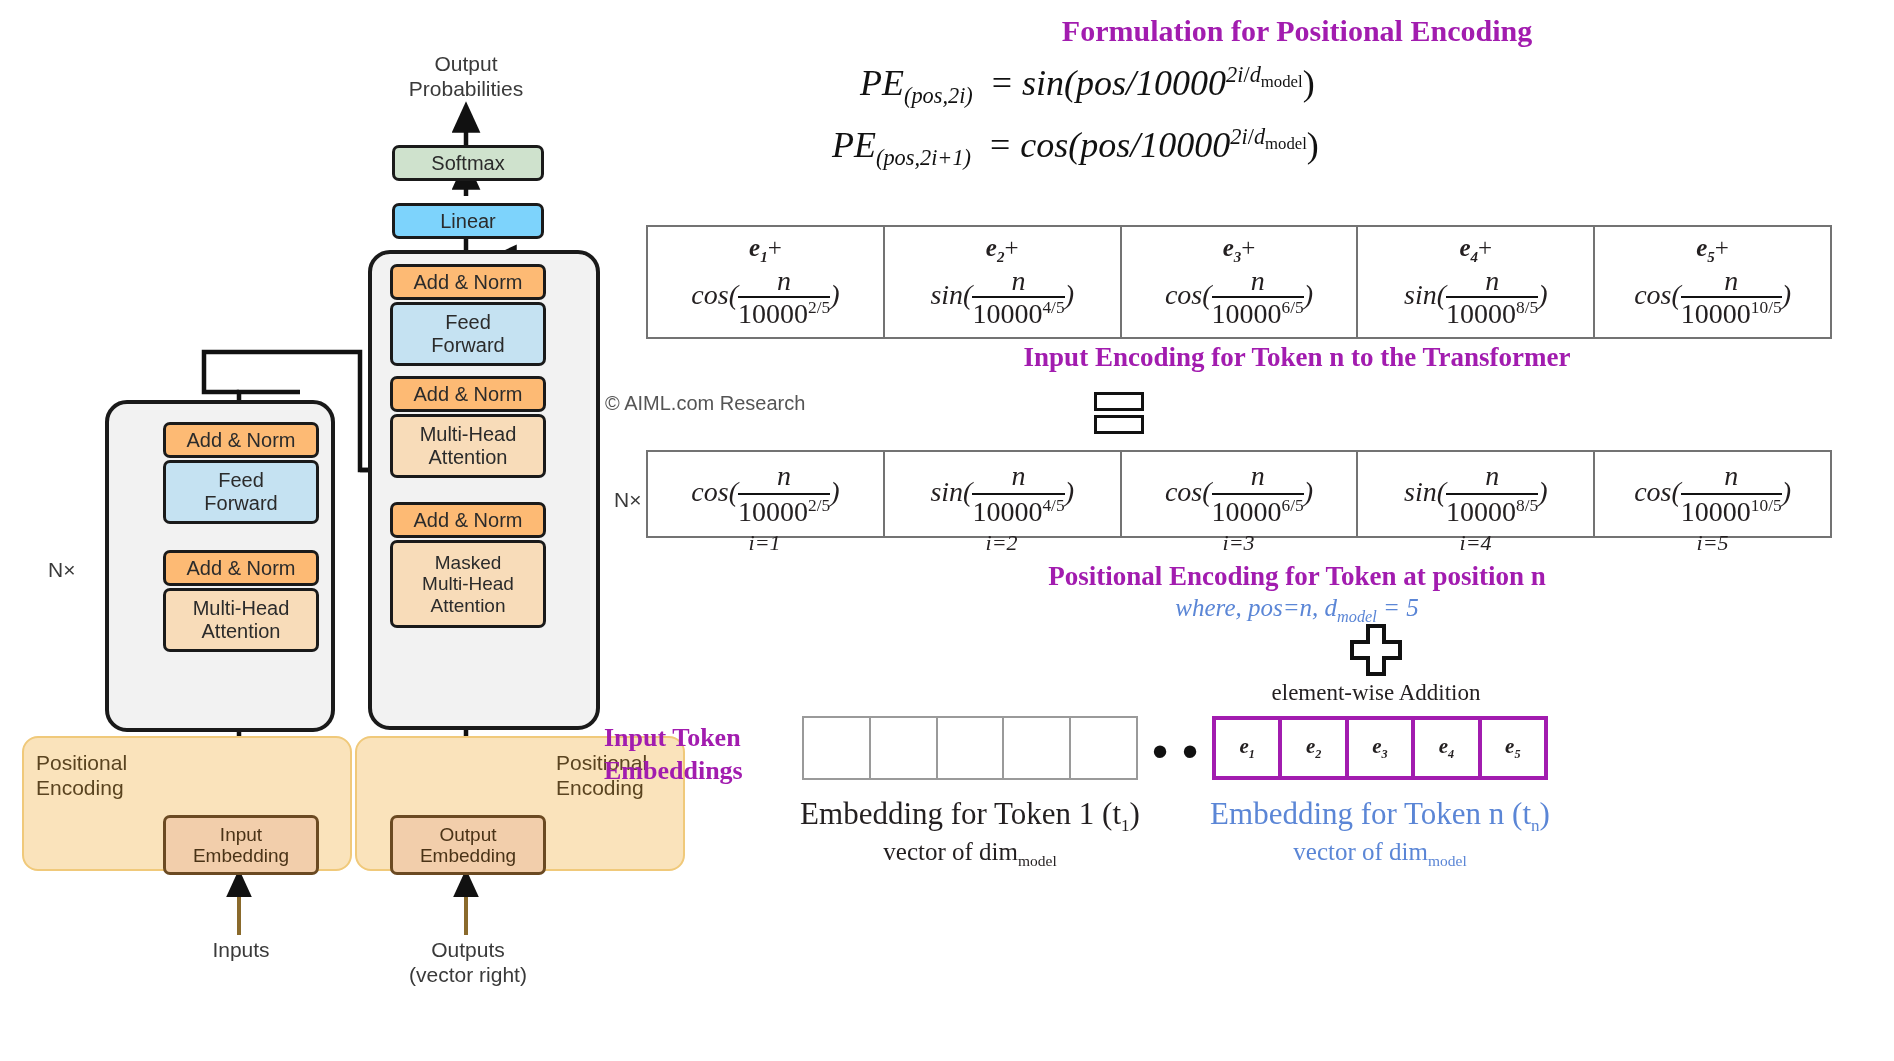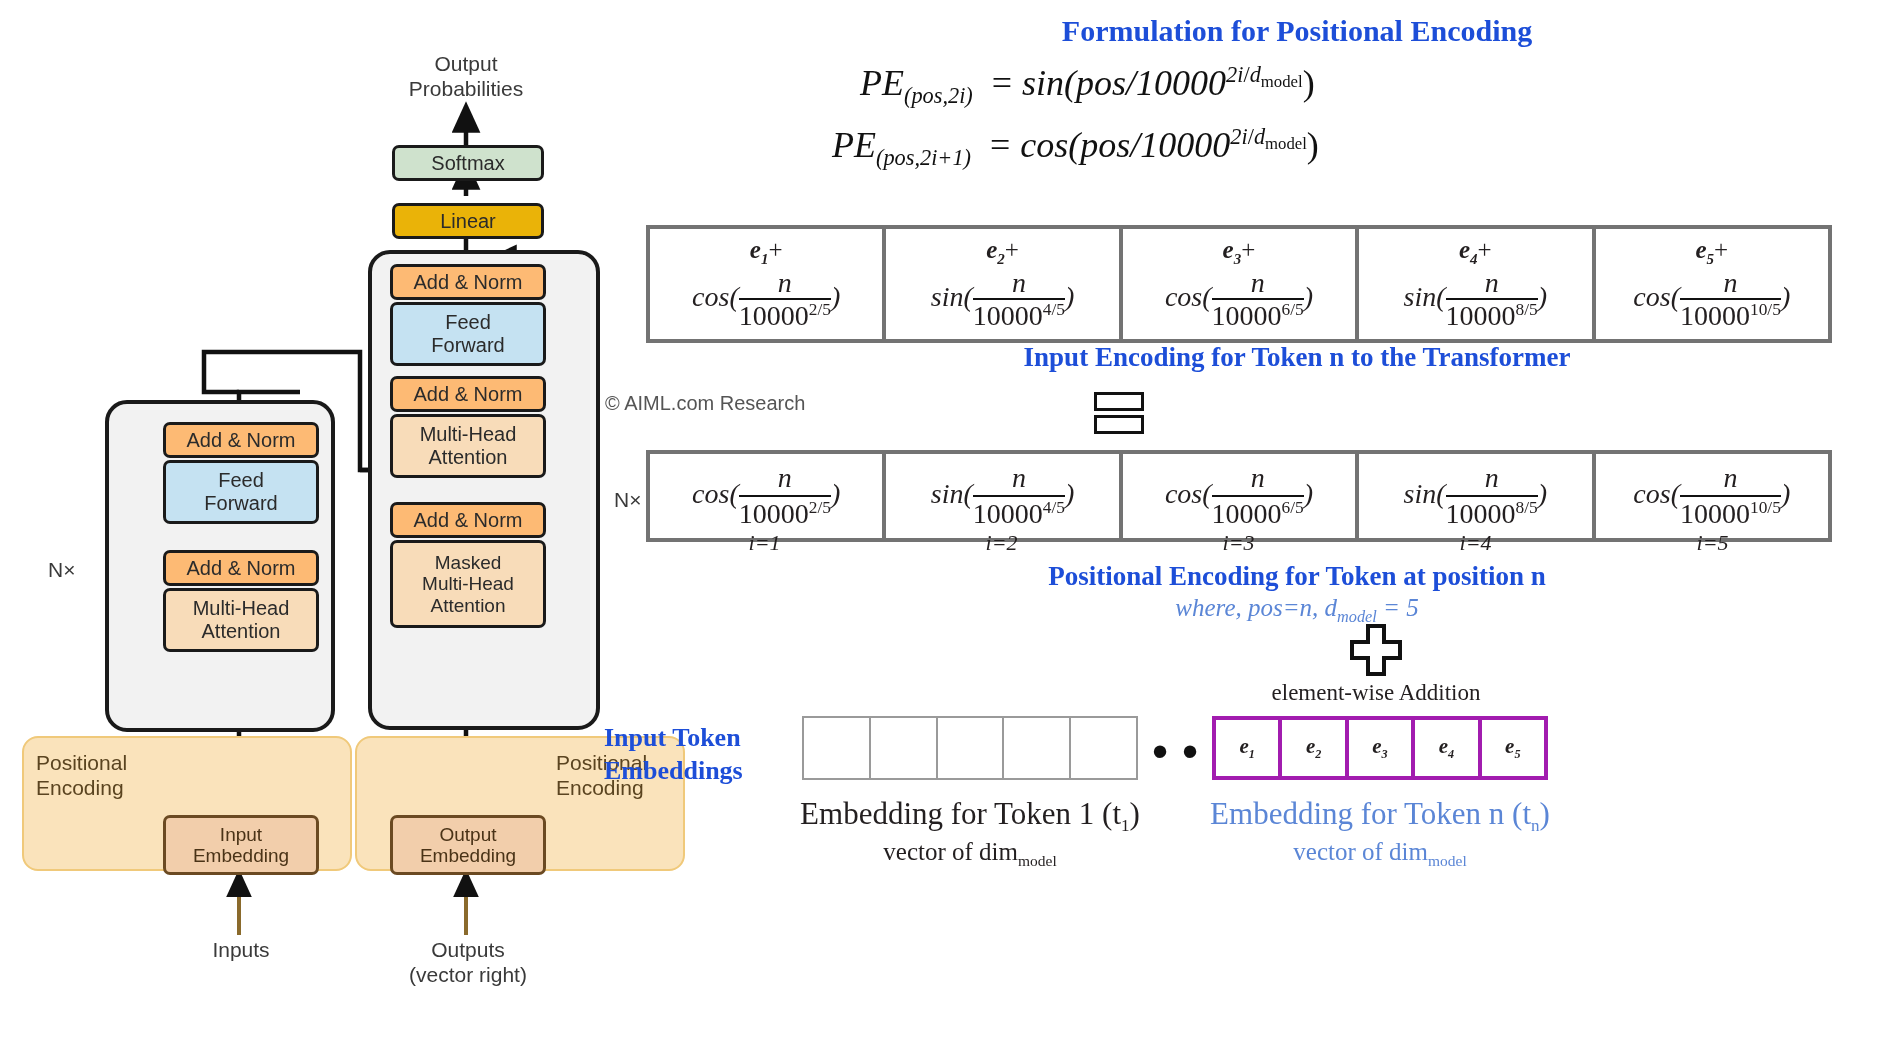--- a/index.html
+++ b/index.html
@@ -8,44 +8,44 @@
   .abs{position:absolute;}
   .ctr{display:flex;align-items:center;justify-content:center;text-align:center;}
 
   
   #diagram{left:0;top:0;width:700px;height:1061px;}
 
   .blk{position:absolute;box-sizing:border-box;border:3px solid #1a1a1a;
        border-radius:7px;font-size:20px;line-height:1.13;color:#2b2b2b;}
   .blk.sm{font-size:19px;}
   .gn{background:#cfe2cd;}
-  .pp{background:#eab308;}
+  .pp{background:#7dd3fc;}
   .yl{background:#fdba74;}
   .bl{background:#c5e2f2;}
   .or{background:#f8dcb9;}
   .emb{background:#f2ceab;border-color:#6b4a22;color:#4a3317;}
   .shell{position:absolute;box-sizing:border-box;border:4px solid #1a1a1a;
          border-radius:22px;background:#f2f2f2;}
   .pebox{position:absolute;box-sizing:border-box;background:#fae3bb;
          border:2px solid #f0c97a;border-radius:16px;}
   .lbl{position:absolute;font-size:21px;color:#3a3a3a;line-height:1.18;}
   .lblbr{position:absolute;font-size:21px;color:#5a4420;line-height:1.2;}
   svg.ov{position:absolute;left:0;top:0;width:700px;height:1061px;overflow:visible;}
 
   
   #right{left:700px;top:0;width:1194px;height:1061px;}
-  .hdr{position:absolute;color:#1d4ed8;font-weight:bold;
+  .hdr{position:absolute;color:#a21caf;font-weight:bold;
        font-family:"Liberation Serif",serif;text-align:center;}
   .serif{font-family:"Liberation Serif",serif;}
   .mathrow{position:absolute;font-family:"Liberation Serif",serif;
            font-style:italic;font-size:36px;color:#111;white-space:nowrap;}
   .mathrow .up{font-style:normal;}
 
   table.grid{position:absolute;border-collapse:collapse;table-layout:fixed;}
-  table.grid td{border:4px solid #737373;text-align:center;vertical-align:middle;
+  table.grid td{border:2px solid #737373;text-align:center;vertical-align:middle;
      font-family:"Liberation Serif",serif;padding:8px;}
 
   .frac{display:inline-block;vertical-align:middle;text-align:center;}
   .frac .num{display:block;border-bottom:2px solid #111;padding:0 4px 1px;font-weight:400;}
   .frac .den{display:block;padding-top:1px;}
   .fn{font-style:italic;}
   .n-it{font-style:italic;font-family:"Liberation Serif",serif;}
   sup.ex{font-size:.62em;font-style:normal;vertical-align:super;}
   .evar{font-style:italic;font-weight:bold;font-family:"Liberation Serif",serif;}
 

